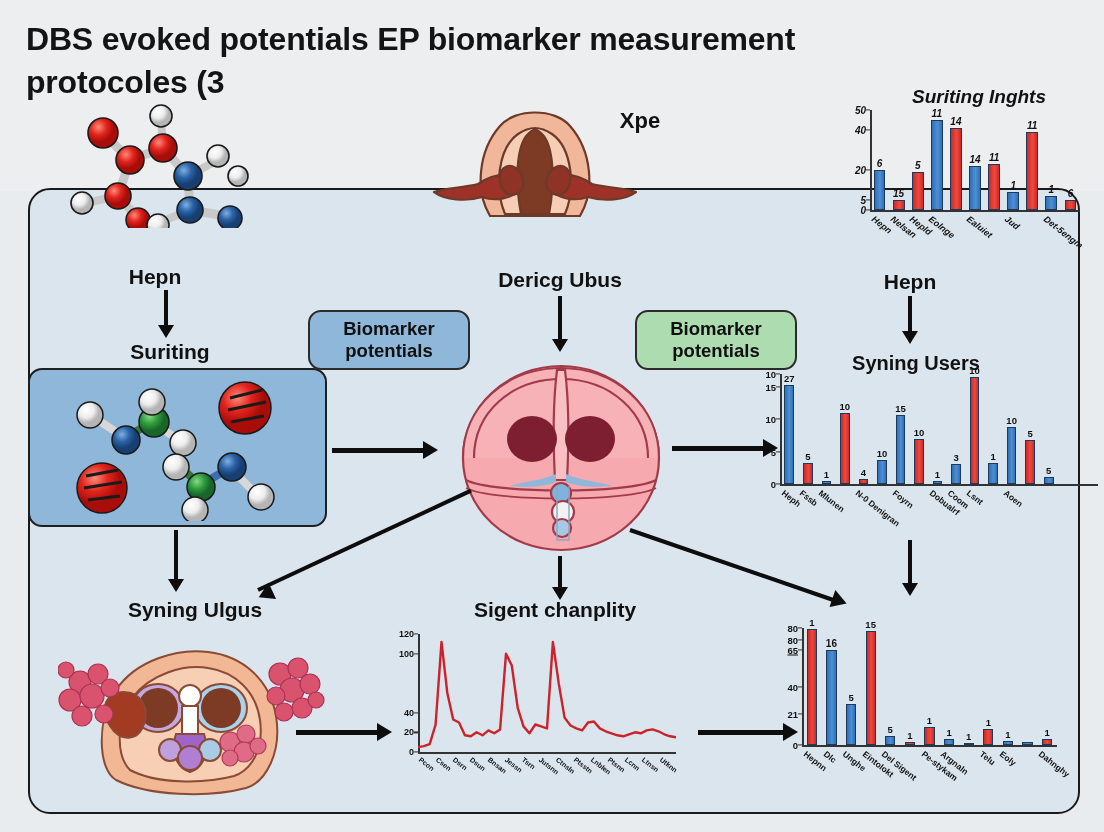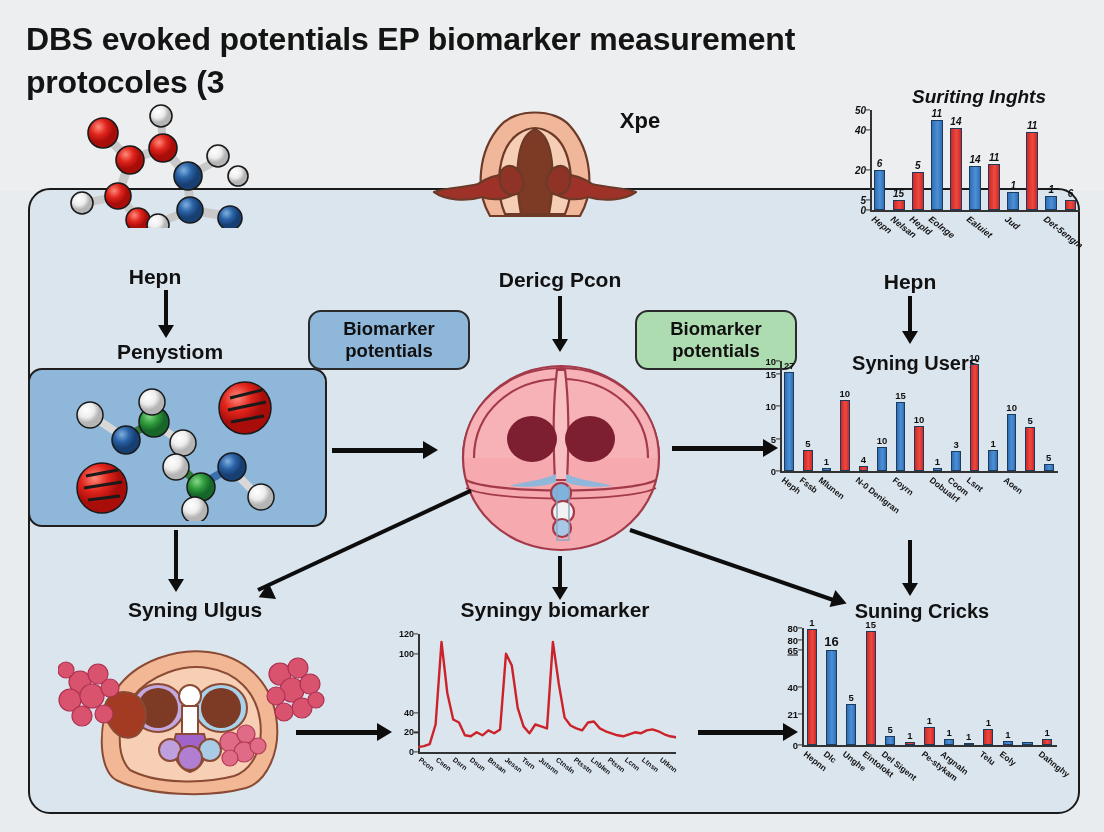--- a/index.html
+++ b/index.html
@@ -138,21 +138,21 @@
     </g>
   </svg>
 
   <div class="lbl" style="left:95px;top:265px;width:120px;font-size:21px;">Hepn</div>
 
   <div class="arrow arr-down" style="left:158px;top:290px;width:16px;height:48px;">
     <div class="shaft" style="height:36px;"></div>
       <div class="head" style="top:35px;"></div>
   </div>
 
-  <div class="lbl" style="left:95px;top:340px;width:150px;font-size:21px;">Penystiom</div>
+  <div class="lbl" style="left:95px;top:340px;width:150px;font-size:21px;">Suriting</div>
 
   <div class="molbox">
     <svg width="291" height="151" viewBox="0 0 291 151">
       <g stroke="#1a1a1a" stroke-width="1.5">
         <line x1="65" y1="48" x2="95" y2="68" stroke="#d8d8d8" stroke-width="8"></line>
         <line x1="95" y1="68" x2="122" y2="52" stroke="#2f7a3a" stroke-width="8"></line>
         <line x1="122" y1="52" x2="152" y2="72" stroke="#d8d8d8" stroke-width="8"></line>
         <line x1="122" y1="52" x2="122" y2="32" stroke="#d8d8d8" stroke-width="8"></line>
         <line x1="152" y1="72" x2="148" y2="95" stroke="#d8d8d8" stroke-width="8"></line>
         <line x1="148" y1="95" x2="170" y2="115" stroke="#2f7a3a" stroke-width="8"></line>
@@ -200,21 +200,21 @@
       <path d="M101 118 C95 86 96 50 108 38 C114 32 116 32 122 38 C134 50 135 86 129 118 Z" fill="#7d3b26"></path>
       <path d="M100 82 C85 76 70 80 58 88 C42 92 24 92 14 96 C25 104 46 106 62 101 C76 106 92 102 100 94 Z" fill="#9e3229"></path>
       <path d="M130 82 C145 76 160 80 172 88 C188 92 206 92 216 96 C205 104 184 106 168 101 C154 106 138 102 130 94 Z" fill="#9e3229"></path>
       <path d="M96 72 C86 66 78 74 80 86 C82 98 92 102 100 96 C106 90 104 78 96 72 Z" fill="#8e3326"></path>
       <path d="M134 72 C144 66 152 74 150 86 C148 98 138 102 130 96 C124 90 126 78 134 72 Z" fill="#8e3326"></path>
     </g>
   </svg>
 
   <div class="lbl" style="left:600px;top:108px;width:80px;font-size:22px;">Xpe</div>
 
-  <div class="lbl" style="left:470px;top:268px;width:180px;font-size:21px;">Dericg Pcon</div>
+  <div class="lbl" style="left:470px;top:268px;width:180px;font-size:21px;">Dericg Ubus</div>
 
   <div class="arrow arr-down" style="left:552px;top:296px;width:16px;height:56px;">
     <div class="shaft" style="height:44px;"></div>
       <div class="head" style="top:43px;"></div>
   </div>
 
   <div class="pill blue" style="left:308px;top:310px;width:158px;height:56px;">
     <span>Biomarker potentials</span>
   </div>
   <div class="pill green" style="left:635px;top:310px;width:158px;height:56px;">
@@ -381,21 +381,21 @@
         </div>
         <div class="xlab" style="left: 177.545px; font-size: 9px;">Det-5engm</div>
         <div class="bar r" style="left: 194.536px; width: 11.8364px; height: 10px;">
           <div class="barval" style="font-size: 10px;">6</div>
         </div>
       </div>
   </div>
 
   <div class="chart" style="left:748px;top:352px;width:330px;height:185px;">
     <div class="ctitle" style="top:0;left:18px;width:300px;font-size:20px;">Syning Users</div>
-    <div class="plot" id="plot2" style="left:32px;top:9px;width:278px;height:110px;">
+    <div class="plot" id="plot2" style="left:32px;top:22px;width:278px;height:110px;padding-left:40px;">
         <div class="axis-y" style="height: 110px;"></div>
         <div class="axis-x" style="top: 110px;"></div>
         <div class="ytick" style="top: 0px; font-size: 9.5px;">10</div>
         <div class="ytickmark" style="top: 0px;"></div>
         <div class="ytick" style="top: 12.9412px; font-size: 9.5px;">15</div>
         <div class="ytickmark" style="top: 12.9412px;"></div>
         <div class="ytick" style="top: 45.2941px; font-size: 9.5px;">10</div>
         <div class="ytickmark" style="top: 45.2941px;"></div>
         <div class="ytick" style="top: 77.6471px; font-size: 9.5px;">5</div>
         <div class="ytickmark" style="top: 77.6471px;"></div>
@@ -452,42 +452,41 @@
         <div class="bar r" style="left: 245.381px; width: 9.63733px; height: 44px;">
           <div class="barval" style="font-size: 9.5px;">5</div>
         </div>
         <div class="bar b" style="left: 263.915px; width: 9.63733px; height: 7.11765px;">
           <div class="barval" style="font-size: 9.5px;">5</div>
         </div>
       </div>
   </div>
 
   <div class="chart" style="left:762px;top:600px;width:320px;height:200px;">
-    <div class="ctitle" style="top:0;left:10px;width:300px;font-size:20px;">Suning Cricks</div>
     <div class="plot" id="plot3" style="left:40px;top:28px;width:255px;height:117px;">
         <div class="axis-y" style="height: 117px;"></div>
         <div class="axis-x" style="top: 117px;"></div>
         <div class="ytick" style="top: 0px; font-size: 9.5px;">80</div>
         <div class="ytickmark" style="top: 0px;"></div>
         <div class="ytick" style="top: 11.7px; font-size: 9.5px;">80</div>
         <div class="ytickmark" style="top: 11.7px;"></div>
         <div class="ytick" style="top: 21.9375px; font-size: 9.5px; text-decoration: underline;">65</div>
         <div class="ytickmark" style="top: 21.9375px;"></div>
         <div class="ytick" style="top: 58.5px; font-size: 9.5px;">40</div>
         <div class="ytickmark" style="top: 58.5px;"></div>
         <div class="ytick" style="top: 86.2875px; font-size: 9.5px;">21</div>
         <div class="ytickmark" style="top: 86.2875px;"></div>
         <div class="ytick" style="top: 117px; font-size: 9.5px;">0</div>
         <div class="ytickmark" style="top: 117px;"></div>
         <div class="bar r" style="left: 4.70769px; width: 10.2px; height: 115.537px;">
           <div class="barval" style="font-size: 9.5px;">1</div>
         </div>
         <div class="xlab" style="left: 5.88462px; font-size: 8.5px;">Hepnn</div>
         <div class="bar b" style="left: 24.3231px; width: 10.2px; height: 95.0625px;">
-          <div class="barval" style="font-size: 13px; text-align: center;">16</div>
+          <div class="barval" style="font-size: 10px; text-align: center;">16</div>
         </div>
         <div class="xlab" style="left: 25.5px; font-size: 8.5px;">Dlc</div>
         <div class="bar b" style="left: 43.9385px; width: 10.2px; height: 40.95px;">
           <div class="barval" style="font-size: 9.5px;">5</div>
         </div>
         <div class="xlab" style="left: 45.1154px; font-size: 8.5px;">Unghe</div>
         <div class="bar r" style="left: 63.5538px; width: 10.2px; height: 114.075px;">
           <div class="barval" style="font-size: 9.5px;">15</div>
         </div>
         <div class="xlab" style="left: 64.7308px; font-size: 8.5px;">Eintolokt</div>
@@ -518,21 +517,21 @@
         </div>
         <div class="xlab" style="left: 202.038px; font-size: 8.5px;">Eoly</div>
         <div class="bar b" style="left: 220.477px; width: 10.2px; height: 2.925px;"></div>
         <div class="bar r" style="left: 240.092px; width: 10.2px; height: 5.85px;">
           <div class="barval" style="font-size: 9.5px;">1</div>
         </div>
         <div class="xlab" style="left: 241.269px; font-size: 8.5px;">Dahnghy</div>
       </div>
   </div>
 
-  <div class="lbl" style="left:440px;top:598px;width:230px;font-size:21px;">Syningy biomarker</div>
+  <div class="lbl" style="left:440px;top:598px;width:230px;font-size:21px;">Sigent chanplity</div>
   <div class="chart" style="left:382px;top:628px;width:310px;height:170px;">
     <div class="plot" id="plot4" style="left:36px;top:6px;width:258px;height:118px;">
         <div class="axis-y" style="height: 118px;"></div>
         <div class="axis-x" style="top: 118px;"></div>
         <div class="ytick" style="top: 0px; font-size: 9px;">120</div>
         <div class="ytickmark" style="top: 0px;"></div>
         <div class="ytick" style="top: 19.6667px; font-size: 9px;">100</div>
         <div class="ytickmark" style="top: 19.6667px;"></div>
         <div class="ytick" style="top: 78.6667px; font-size: 9px;">40</div>
         <div class="ytickmark" style="top: 78.6667px;"></div>

